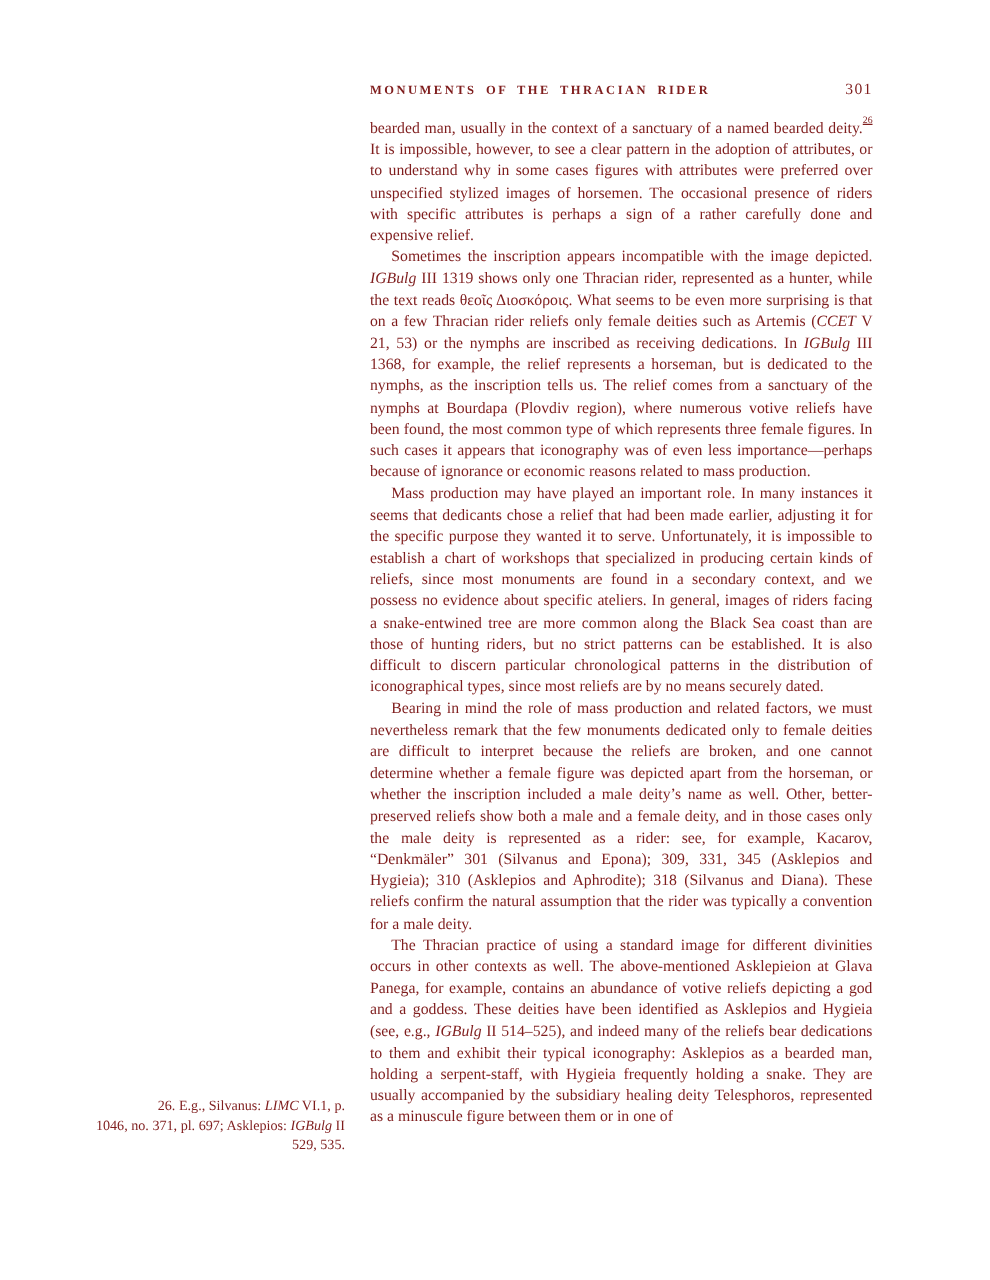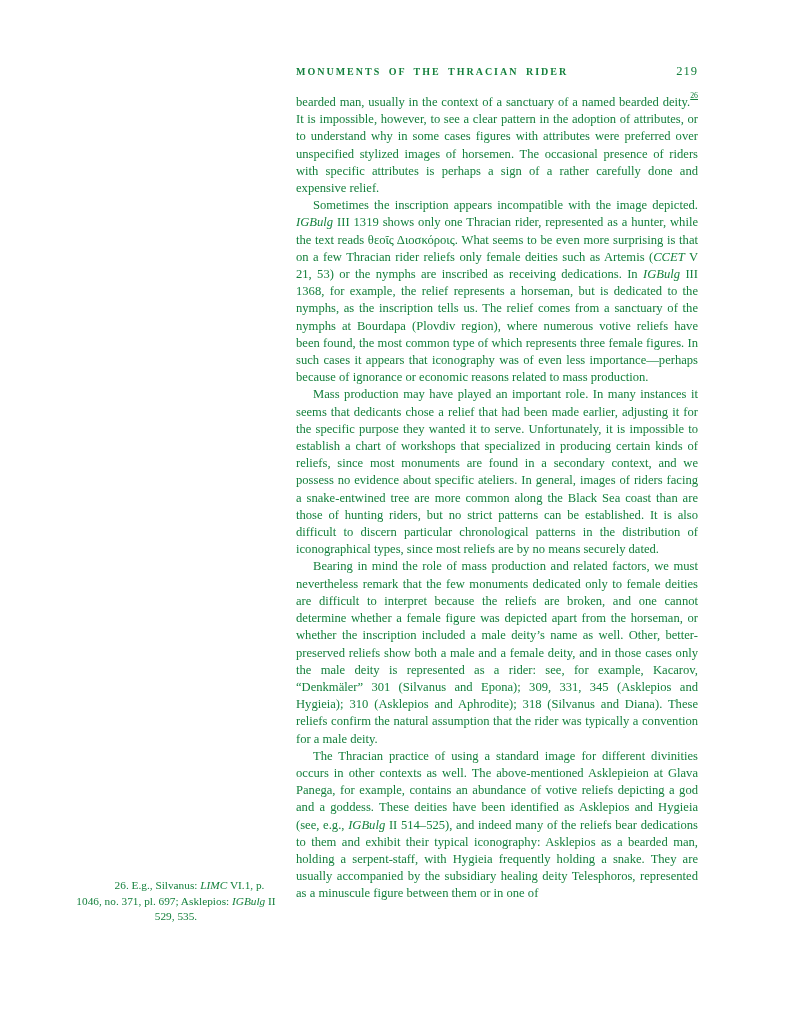--- a/index.html
+++ b/index.html
@@ -6,21 +6,21 @@
     margin: 0;
     padding: 0;
     background: #e8e8e8;
   }
   .page {
     position: relative;
     width: 792px;
     height: 1024px;
     background: #ffffff;
     font-family: "Liberation Serif", serif;
-    color: #15803d;
+    color: #7f1d1d;
     overflow: hidden;
   }
   .header-row {
     position: absolute;
     left: 296px;
     top: 64px;
     width: 402px;
     display: flex;
     justify-content: space-between;
     align-items: baseline;
@@ -57,35 +57,35 @@
     top: -0.4em;
     text-decoration: underline;
   }
   .footnote {
     position: absolute;
     left: 76px;
     top: 878px;
     width: 200px;
     font-size: 11.3px;
     line-height: 15.6px;
-    text-align: center;
+    text-align: right;
   }
   .footnote p {
     margin: 0;
     text-indent: 27px;
   }
 </style>
 </head>
 <body>
 
 <div class="page">
 
   <header class="header-row">
     <span class="running-head">MONUMENTS OF THE THRACIAN RIDER</span>
-    <span class="page-number">219</span>
+    <span class="page-number">301</span>
   </header>
 
   <main class="text-block">
     <p class="para"><span>bearded man, usually in the context of a sanctuary of a named bearded deity.</span><sup>26</sup><span> It is impossible, however, to see a clear pattern in the adoption of attributes, or to understand why in some cases figures with attributes were preferred over unspecified stylized images of horsemen. The occasional presence of riders with specific attributes is perhaps a sign of a rather carefully done and expensive relief.</span></p>
     <p class="para indent"><span>Sometimes the inscription appears incompatible with the image depicted. </span><i>IGBulg</i><span> III 1319 shows only one Thracian rider, represented as a hunter, while the text reads θεοῖς Διοσκόροις. What seems to be even more surprising is that on a few Thracian rider reliefs only female deities such as Artemis (</span><i>CCET</i><span> V 21, 53) or the nymphs are inscribed as receiving dedications. In </span><i>IGBulg</i><span> III 1368, for example, the relief represents a horseman, but is dedicated to the nymphs, as the inscription tells us. The relief comes from a sanctuary of the nymphs at Bourdapa (Plovdiv region), where numerous votive reliefs have been found, the most common type of which represents three female figures. In such cases it appears that iconography was of even less importance—perhaps because of ignorance or economic reasons related to mass production.</span></p>
     <p class="para indent"><span>Mass production may have played an important role. In many instances it seems that dedicants chose a relief that had been made earlier, adjusting it for the specific purpose they wanted it to serve. Unfortunately, it is impossible to establish a chart of workshops that specialized in producing certain kinds of reliefs, since most monuments are found in a secondary context, and we possess no evidence about specific ateliers. In general, images of riders facing a snake-entwined tree are more common along the Black Sea coast than are those of hunting riders, but no strict patterns can be established. It is also difficult to discern particular chronological patterns in the distribution of iconographical types, since most reliefs are by no means securely dated.</span></p>
     <p class="para indent"><span>Bearing in mind the role of mass production and related factors, we must nevertheless remark that the few monuments dedicated only to female deities are difficult to interpret because the reliefs are broken, and one cannot determine whether a female figure was depicted apart from the horseman, or whether the inscription included a male deity’s name as well. Other, better-preserved reliefs show both a male and a female deity, and in those cases only the male deity is represented as a rider: see, for example, Kacarov, “Denkmäler” 301 (Silvanus and Epona); 309, 331, 345 (Asklepios and Hygieia); 310 (Asklepios and Aphrodite); 318 (Silvanus and Diana). These reliefs confirm the natural assumption that the rider was typically a convention for a male deity.</span></p>
     <p class="para indent"><span>The Thracian practice of using a standard image for different divinities occurs in other contexts as well. The above-mentioned Asklepieion at Glava Panega, for example, contains an abundance of votive reliefs depicting a god and a goddess. These deities have been identified as Asklepios and Hygieia (see, e.g., </span><i>IGBulg</i><span> II 514–525), and indeed many of the reliefs bear dedications to them and exhibit their typical iconography: Asklepios as a bearded man, holding a serpent-staff, with Hygieia frequently holding a snake. They are usually accompanied by the subsidiary healing deity Telesphoros, represented as a minuscule figure between them or in one of</span></p>
   </main>
 

